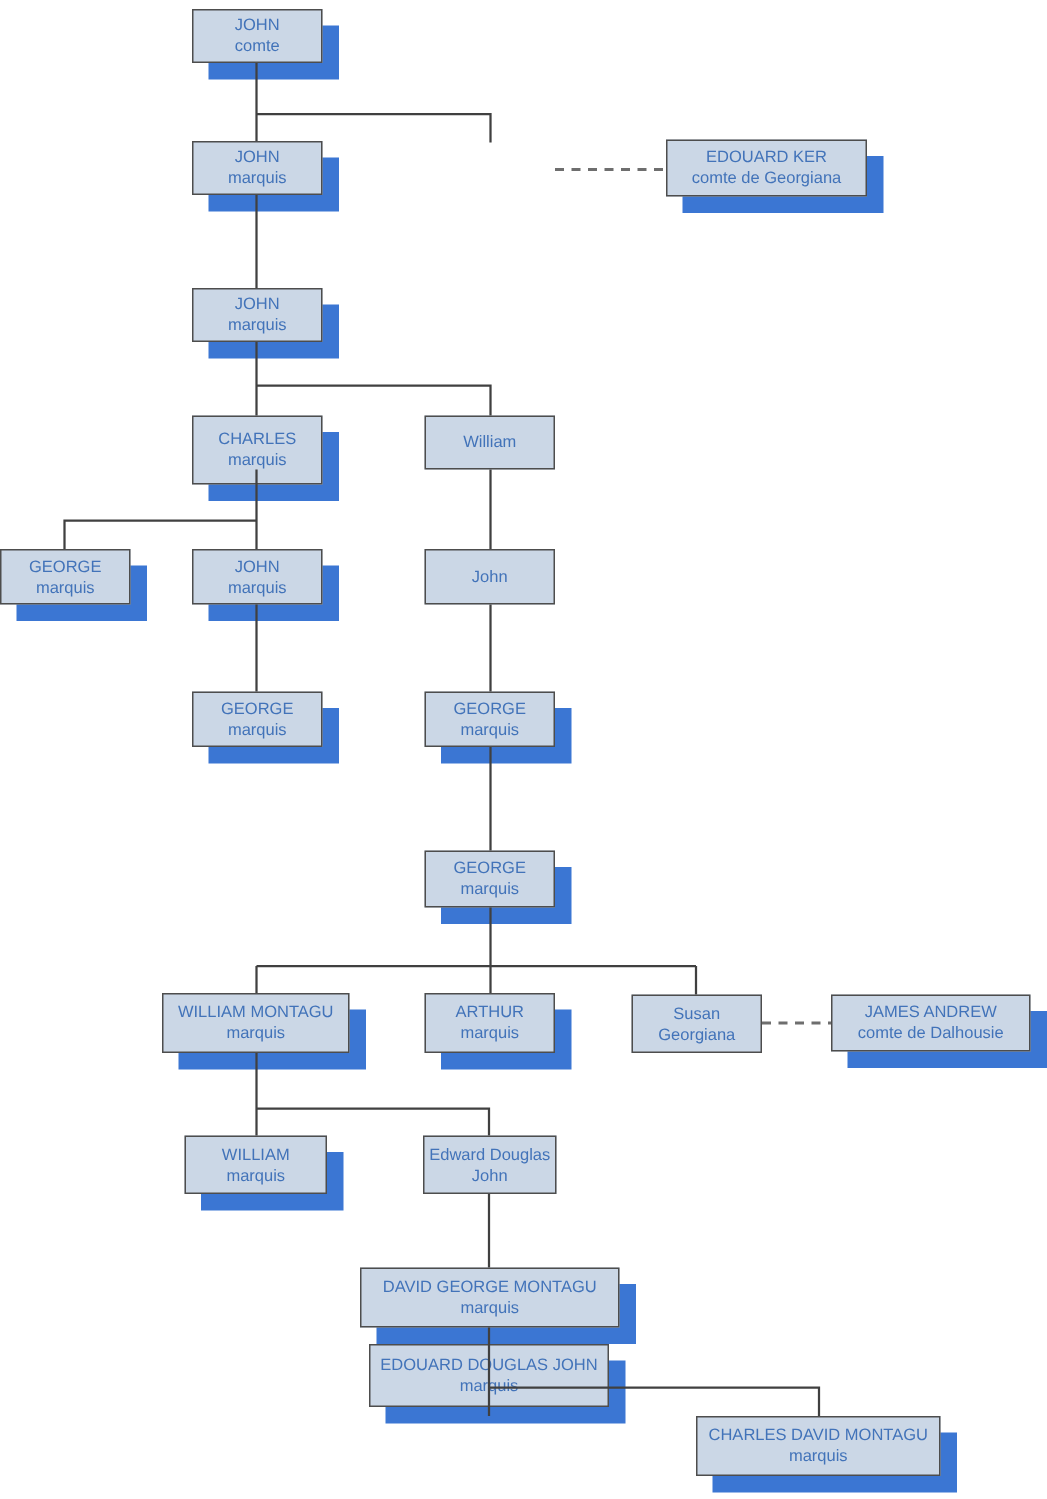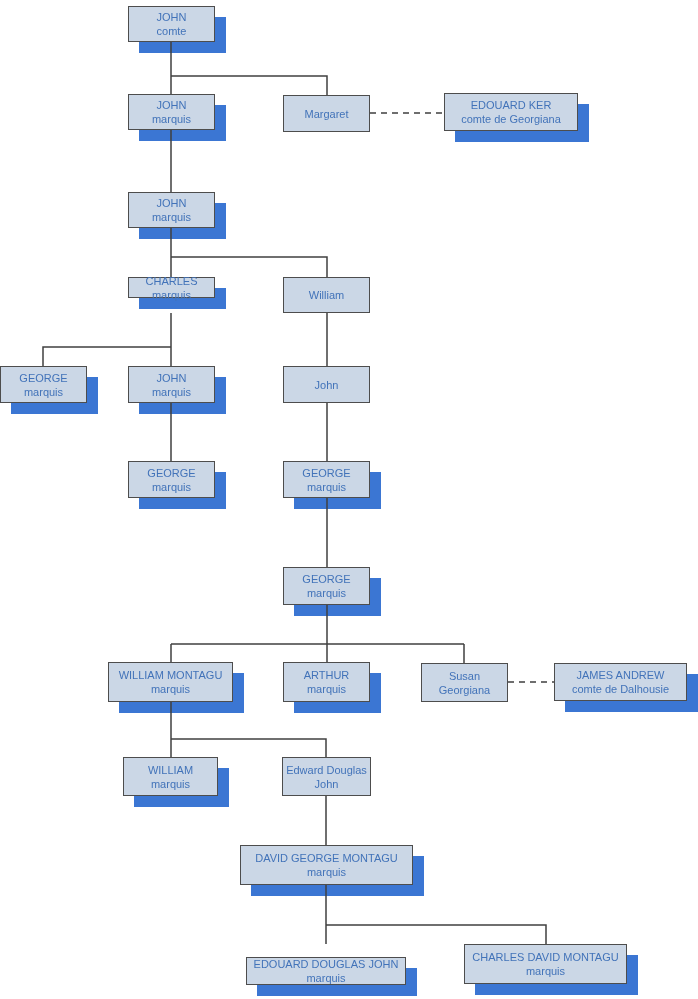--- a/index.html
+++ b/index.html
@@ -49,36 +49,32 @@
   <div class="node shadow" style="left:128px;top:6px;width:87px;height:36px">
     <div class="l1">JOHN</div>
     <div class="l2">comte</div>
   </div>
 
   <div class="node shadow" style="left:128px;top:94px;width:87px;height:36px">
     <div class="l1">JOHN</div>
     <div class="l2">marquis</div>
   </div>
 
-  <div class="node" style="left:283px;top:95px;width:87px;height:37px">
-    <div class="l1">Margaret</div>
-    <div class="l2"></div>
-  </div>
 
   <div class="node shadow" style="left:444px;top:93px;width:134px;height:38px">
     <div class="l1">EDOUARD KER</div>
     <div class="l2">comte de Georgiana</div>
   </div>
 
   <div class="node shadow" style="left:128px;top:192px;width:87px;height:36px">
     <div class="l1">JOHN</div>
     <div class="l2">marquis</div>
   </div>
 
-  <div class="node shadow" style="left:128px;top:277px;width:87px;height:21px">
+  <div class="node shadow" style="left:128px;top:277px;width:87px;height:46px">
     <div class="l1">CHARLES</div>
     <div class="l2">marquis</div>
   </div>
 
   <div class="node" style="left:283px;top:277px;width:87px;height:36px">
     <div class="l1">William</div>
     <div class="l2"></div>
   </div>
 
   <div class="node shadow" style="left:0px;top:366px;width:87px;height:37px">
@@ -139,21 +135,21 @@
   <div class="node" style="left:282px;top:757px;width:89px;height:39px">
     <div class="l1">Edward Douglas</div>
     <div class="l2">John</div>
   </div>
 
   <div class="node shadow" style="left:240px;top:845px;width:173px;height:40px">
     <div class="l1">DAVID GEORGE MONTAGU</div>
     <div class="l2">marquis</div>
   </div>
 
-  <div class="node shadow" style="left:246px;top:957px;width:160px;height:28px">
+  <div class="node shadow" style="left:246px;top:896px;width:160px;height:42px">
     <div class="l1">EDOUARD DOUGLAS JOHN</div>
     <div class="l2">marquis</div>
   </div>
 
   <div class="node shadow" style="left:464px;top:944px;width:163px;height:40px">
     <div class="l1">CHARLES DAVID MONTAGU</div>
     <div class="l2">marquis</div>
   </div>
 
   <svg class="lines" width="698" height="999" viewBox="0 0 698 999" aria-hidden="true">

